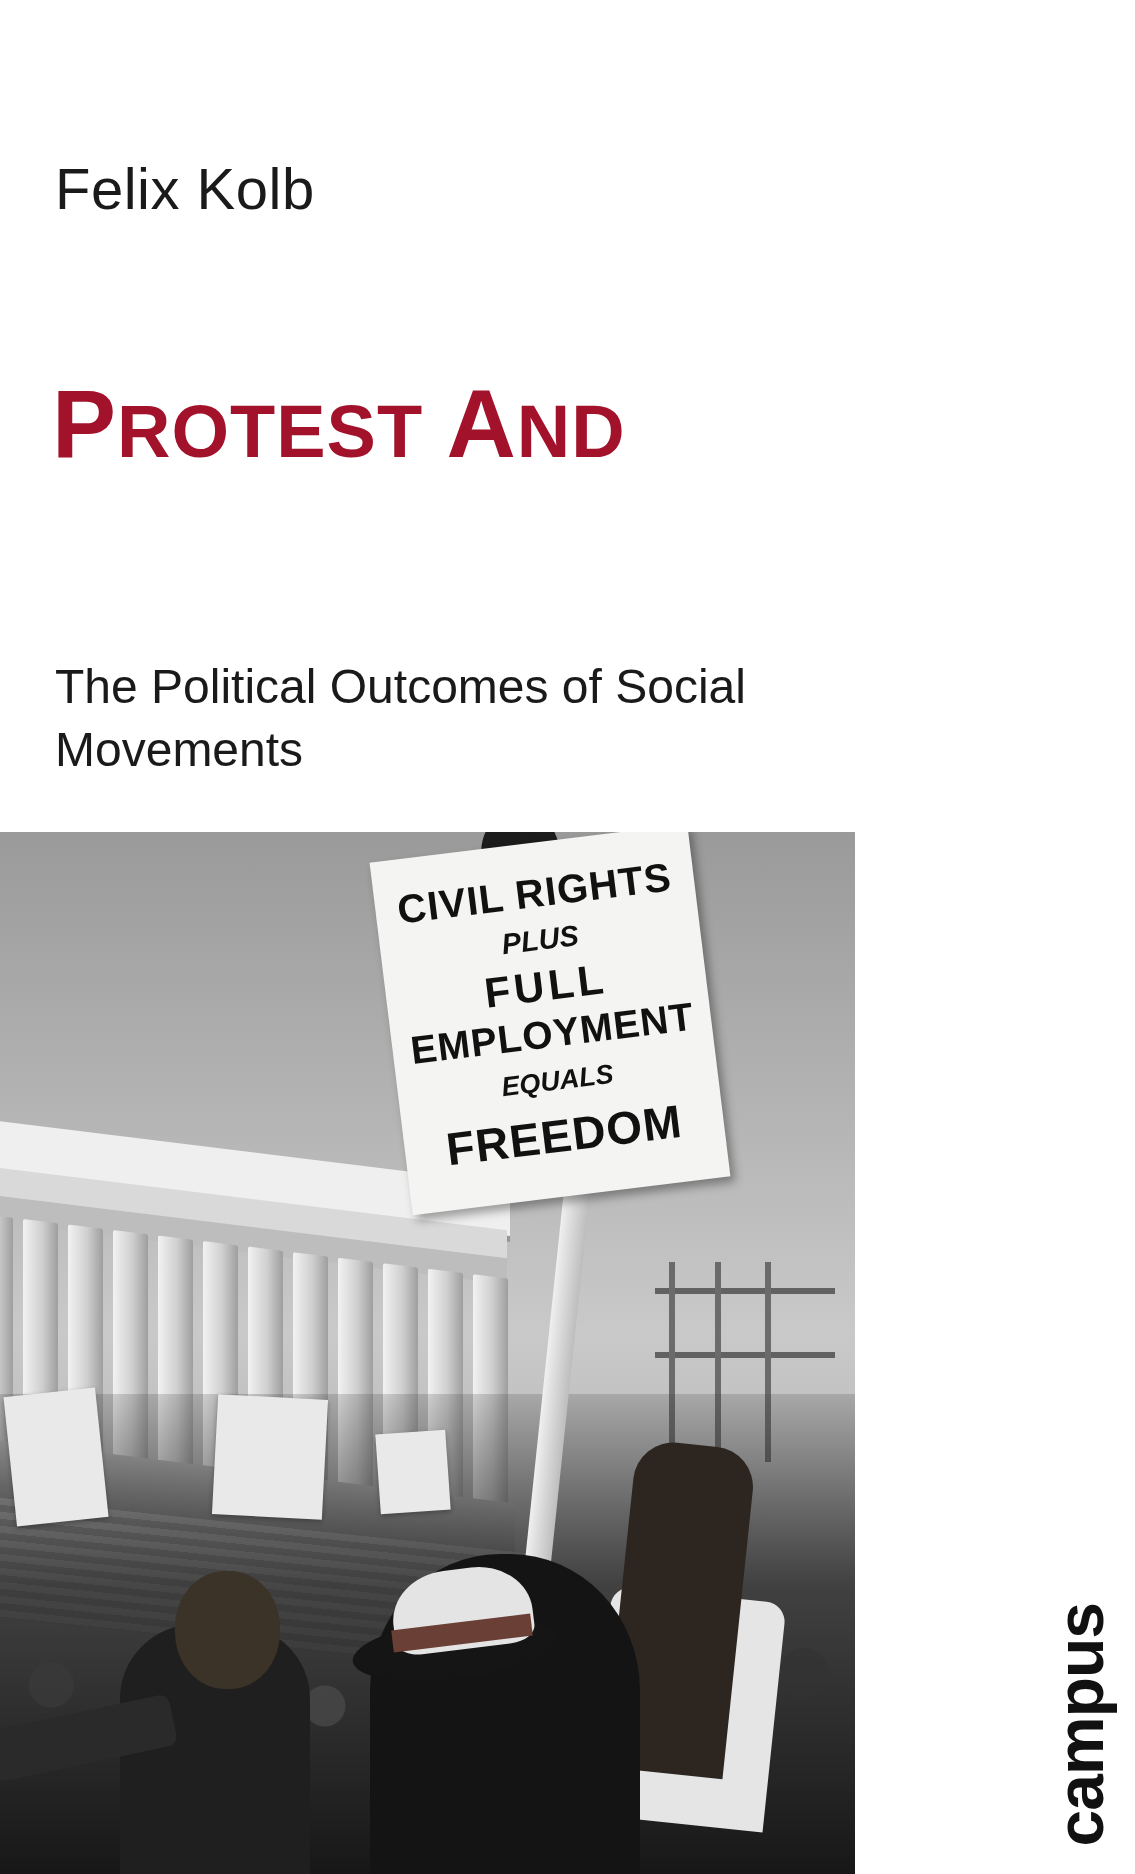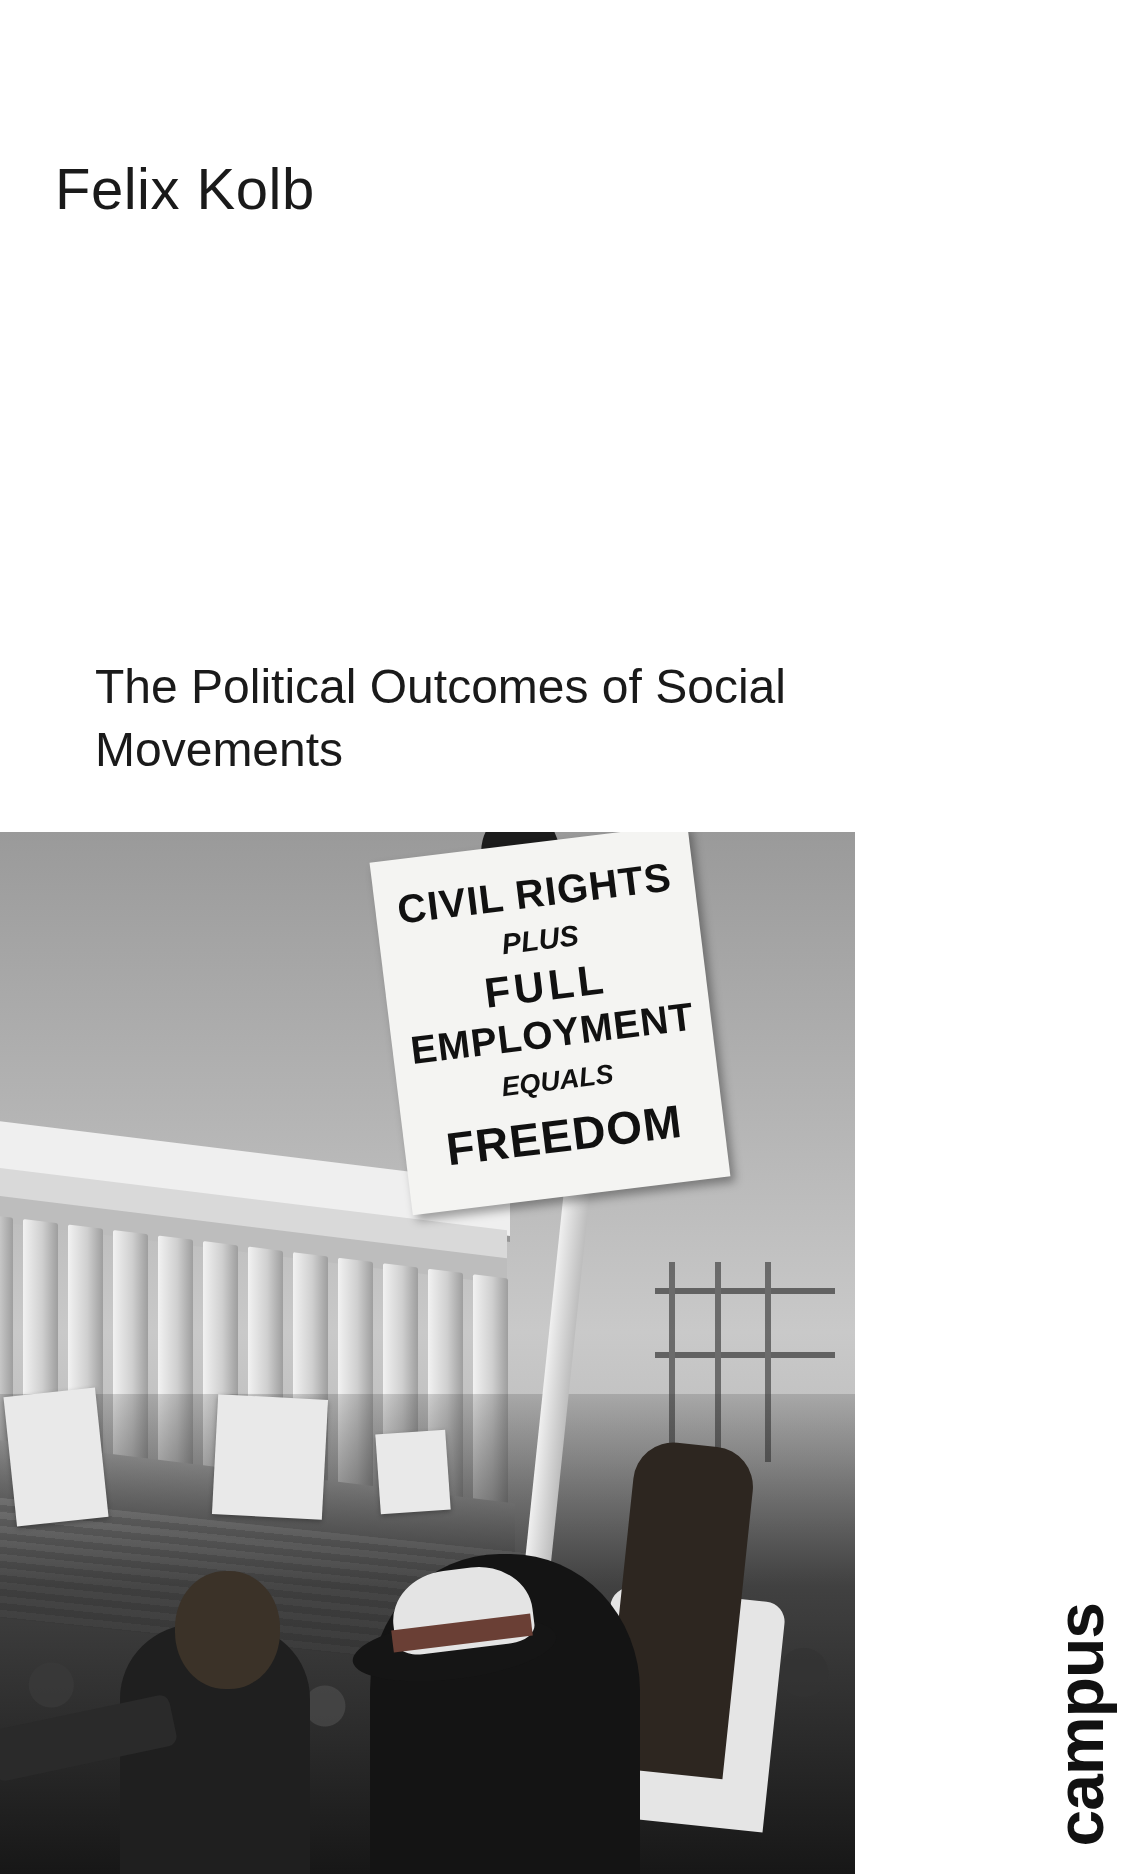--- a/index.html
+++ b/index.html
@@ -55,21 +55,20 @@
 
   .subtitle {
     position: absolute;
     left: 55px;
     top: 655px;
     width: 780px;
     font-size: 48px;
     line-height: 1.32;
     color: #1a1a1a;
     font-weight: 400;
-    margin-left: 40px;
   }
 
   
   .photo {
     position: absolute;
     left: 0;
     top: 832px;
     width: 855px;
     height: 1042px;
     overflow: hidden;
@@ -348,20 +347,24 @@
   }
 </style>
 </head>
 <body>
 
 <div class="cover">
 
   <div class="author">Felix Kolb</div>
 
   <div class="title">
+    <span class="line">
+      <span class="cap">P</span><span class="sc">ROTEST</span>
+      <span class="cap">A</span><span class="conj">ND</span>
+    </span>
   </div>
 
   <div class="subtitle">The Political Outcomes of Social Movements</div>
 
   <div class="photo">
     <div class="sky"></div>
 
     <div class="memorial">
       <div class="mem-roof"></div>
       <div class="mem-cornice"></div>

